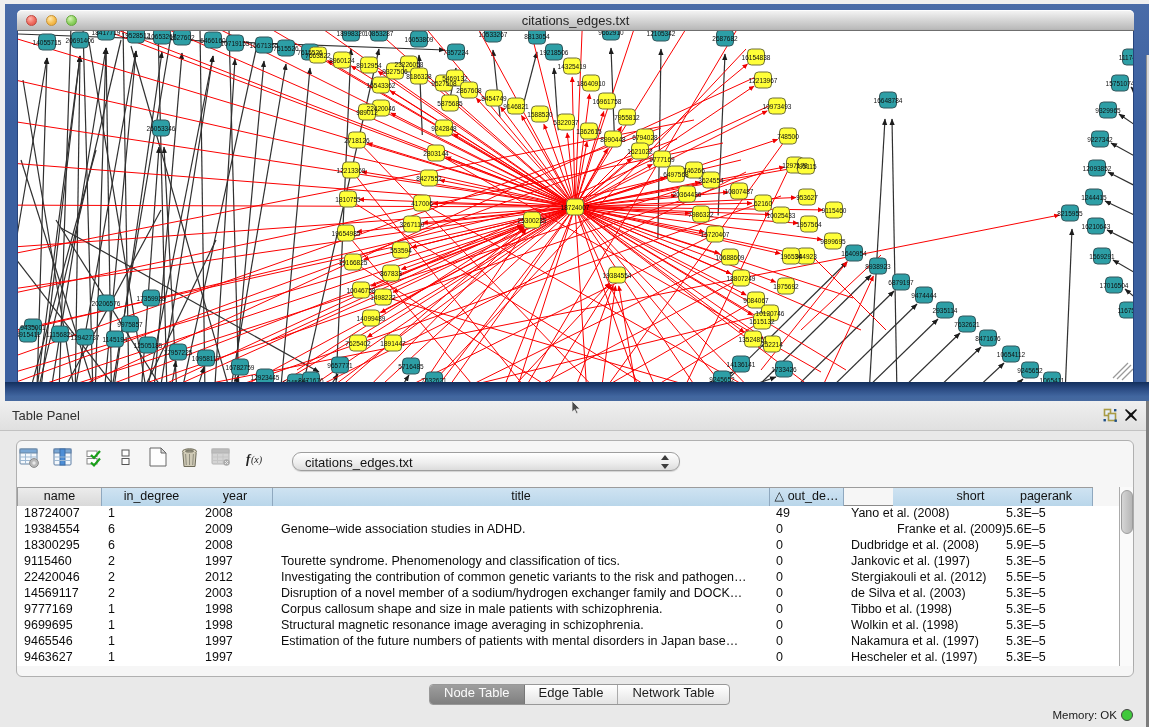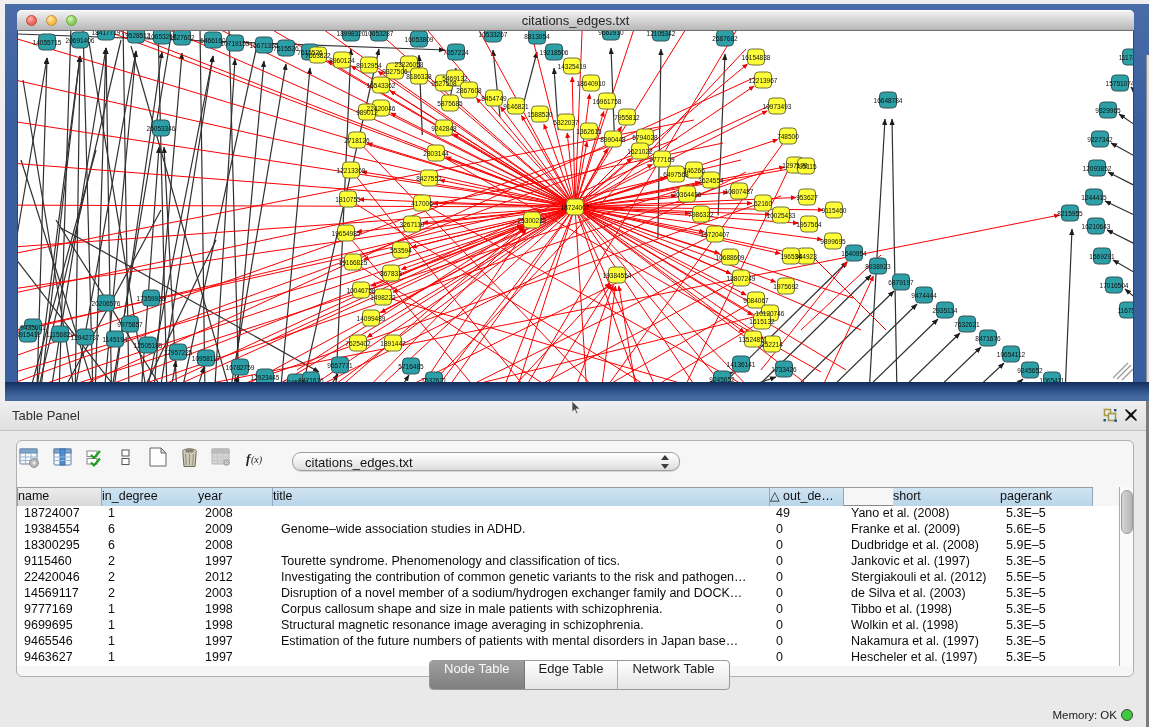--- a/index.html
+++ b/index.html
@@ -10,28 +10,28 @@
 #title{position:absolute;left:0;right:0;top:3px;text-align:center;font-size:13px;color:#262626}
 #canvas{position:absolute;left:0;top:21px;width:1117px;height:351px;background:#fff;overflow:hidden;border-left:1px solid #27447c;border-right:1px solid #27447c}
 #botstrip{position:absolute;left:5px;top:382px;width:1144px;height:19px;background:linear-gradient(#132f5c,#2a4a82 35%,#41669f 75%,#46699f)}
 #sliver{position:absolute;left:1146px;top:55px;width:3px;height:330px;background:#d8d8d8;border-left:1px solid #909090}
 #panelbar{position:absolute;left:0;top:401px;width:1149px;height:30px;background:linear-gradient(#efefef,#e0e0e0);border-bottom:1px solid #c2c2c2}
 #panelbar .t{position:absolute;left:12px;top:7px;font-size:13px;color:#2f2f2f}
 #container{position:absolute;left:16px;top:440px;width:1118px;height:237px;background:#f6f6f6;border:1px solid #b0b0b0;border-radius:6px}
 #dropdown{position:absolute;left:292px;top:452px;width:388px;height:19px;border:1px solid #9e9e9e;border-radius:9px;background:linear-gradient(#ffffff,#ededed 60%,#dcdcdc);box-shadow:0 1px 1px rgba(0,0,0,.15)}
 #dropdown span{position:absolute;left:12px;top:2px;font-size:13px;color:#141414}
 #thead{position:absolute;left:17px;top:487px;height:19px;width:1076px;border-top:1px solid #9c9c9c;border-bottom:1px solid #8a8a8a}
-.hc{position:absolute;top:0;height:18px;background:linear-gradient(#cfe3f2,#b9d6ea);border-right:1px solid #8fa8bf;font-size:12.5px;color:#111;line-height:17px}
+.hc{position:absolute;top:0;height:18px;background:linear-gradient(#cfe3f2,#b9d6ea);border-right:1px solid #8fa8bf;font-size:12.5px;color:#111;text-align:center;line-height:17px}
 .hc.first{background:linear-gradient(#ececec,#d9d9d9);border-left:1px solid #9c9c9c}
 .trow{position:absolute;left:17px;width:1076px;height:16px;font-size:12.5px;color:#0c0c0c}
 .trow span{position:absolute;top:0;line-height:16px;white-space:nowrap;overflow:hidden}
 #tablebg{position:absolute;left:17px;top:506px;width:1102px;height:160px;background:#fff}
 #sbar{position:absolute;left:1119px;top:487px;width:15px;height:179px;background:#fafafa;border-left:1px solid #ababab;border-right:1px solid #ababab}
 #sthumb{position:absolute;left:1120.5px;top:490px;width:12px;height:44px;border-radius:6px;background:linear-gradient(90deg,#d6d6d6,#b5b5b5);border:1px solid #9c9c9c}
-#tabs{position:absolute;left:429px;top:660px;height:30px;display:flex;border:1px solid #989898;border-radius:4px;overflow:hidden;background:linear-gradient(#ffffff,#e4e4e4)}
+#tabs{position:absolute;left:429px;top:684px;height:21px;display:flex;border:1px solid #989898;border-radius:4px;overflow:hidden;background:linear-gradient(#ffffff,#e4e4e4)}
 #tabs div{font-size:13px;line-height:16px;padding:0 14px;color:#1c1c1c;border-right:1px solid #aaa}
 #tabs div.sel{background:linear-gradient(#9e9e9e,#7f7f7f);color:#fbfbfb;border-right:1px solid #777}
 #tabs div:last-child{border-right:none}
 #mem{position:absolute;right:32px;top:709px;font-size:11.5px;color:#1a1a1a}
 #memdot{position:absolute;left:1121px;top:709px;width:12px;height:12px;border-radius:50%;background:#3fc93c;border:1.5px solid #454545}
 #redge{position:absolute;left:1146px;top:401px;width:3px;height:326px;background:#7c7c7c}
 </style></head><body>
 <div id="top">
  <div id="mdi"></div>
  <div id="sliver"></div>
@@ -688,21 +688,21 @@
     <span style="left:759px">49</span>
     <span style="left:834px">Yano et al. (2008)</span>
     <span style="left:989px">5.3E–5</span>
   </div>
 <div class="trow" style="top:521px">
     <span style="left:7px">19384554</span>
     <span style="left:91px">6</span>
     <span style="left:188px">2009</span>
     <span style="left:264px;width:486px">Genome–wide association studies in ADHD.</span>
     <span style="left:759px">0</span>
-    <span style="left:834px">Franke et al. (2009)</span>
+    <span style="left:880px">Franke et al. (2009)</span>
     <span style="left:989px">5.6E–5</span>
   </div>
 <div class="trow" style="top:537px">
     <span style="left:7px">18300295</span>
     <span style="left:91px">6</span>
     <span style="left:188px">2008</span>
     <span style="left:759px">0</span>
     <span style="left:834px">Dudbridge et al. (2008)</span>
     <span style="left:989px">5.9E–5</span>
   </div>

